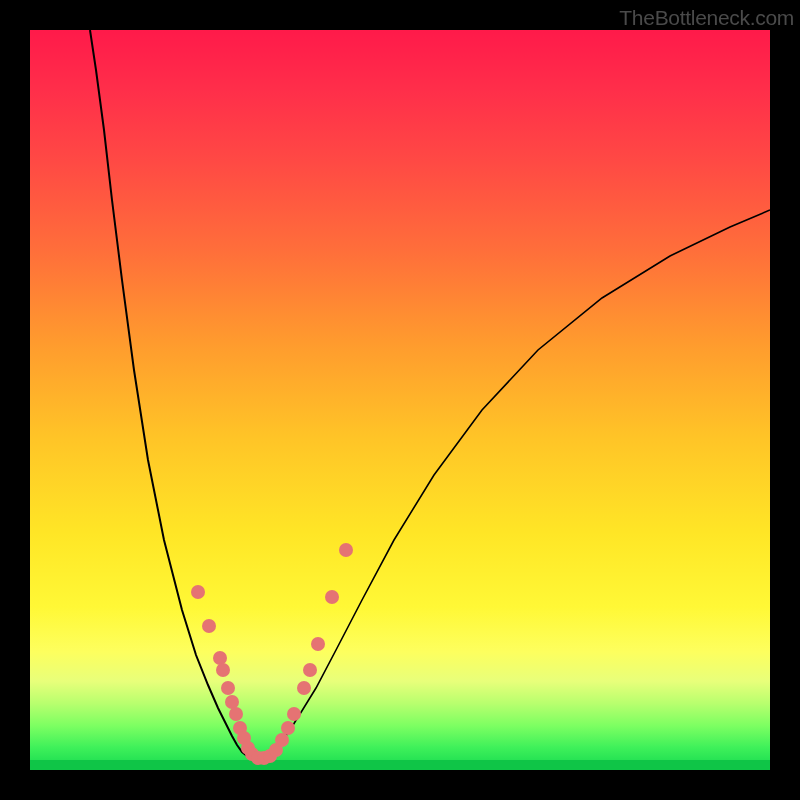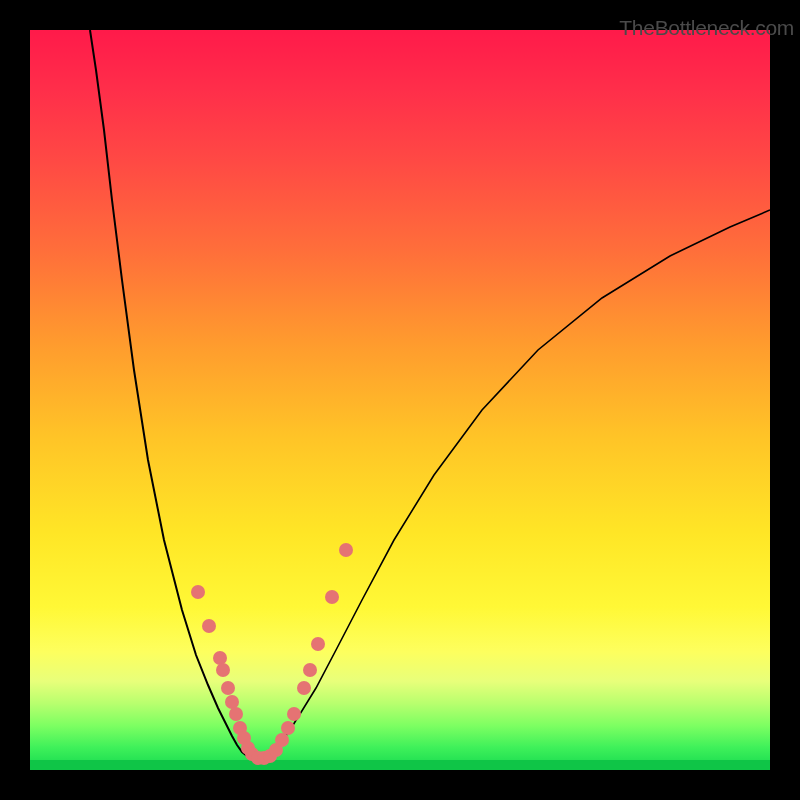--- a/index.html
+++ b/index.html
@@ -42,21 +42,21 @@
   }
   .solid-green {
     position: absolute;
     left: 0; right: 0;
     bottom: 0;
     height: 10px;
     background: #0fc547;
   }
   .watermark {
     position: absolute;
-    top: 16px;
+    top: 6px;
     right: 6px;
     color: #4a4a4a;
     font-size: 21px;
     letter-spacing: -0.3px;
     font-weight: 500;
     user-select: none;
   }
   svg.curve {
     position: absolute;
     inset: 0;

